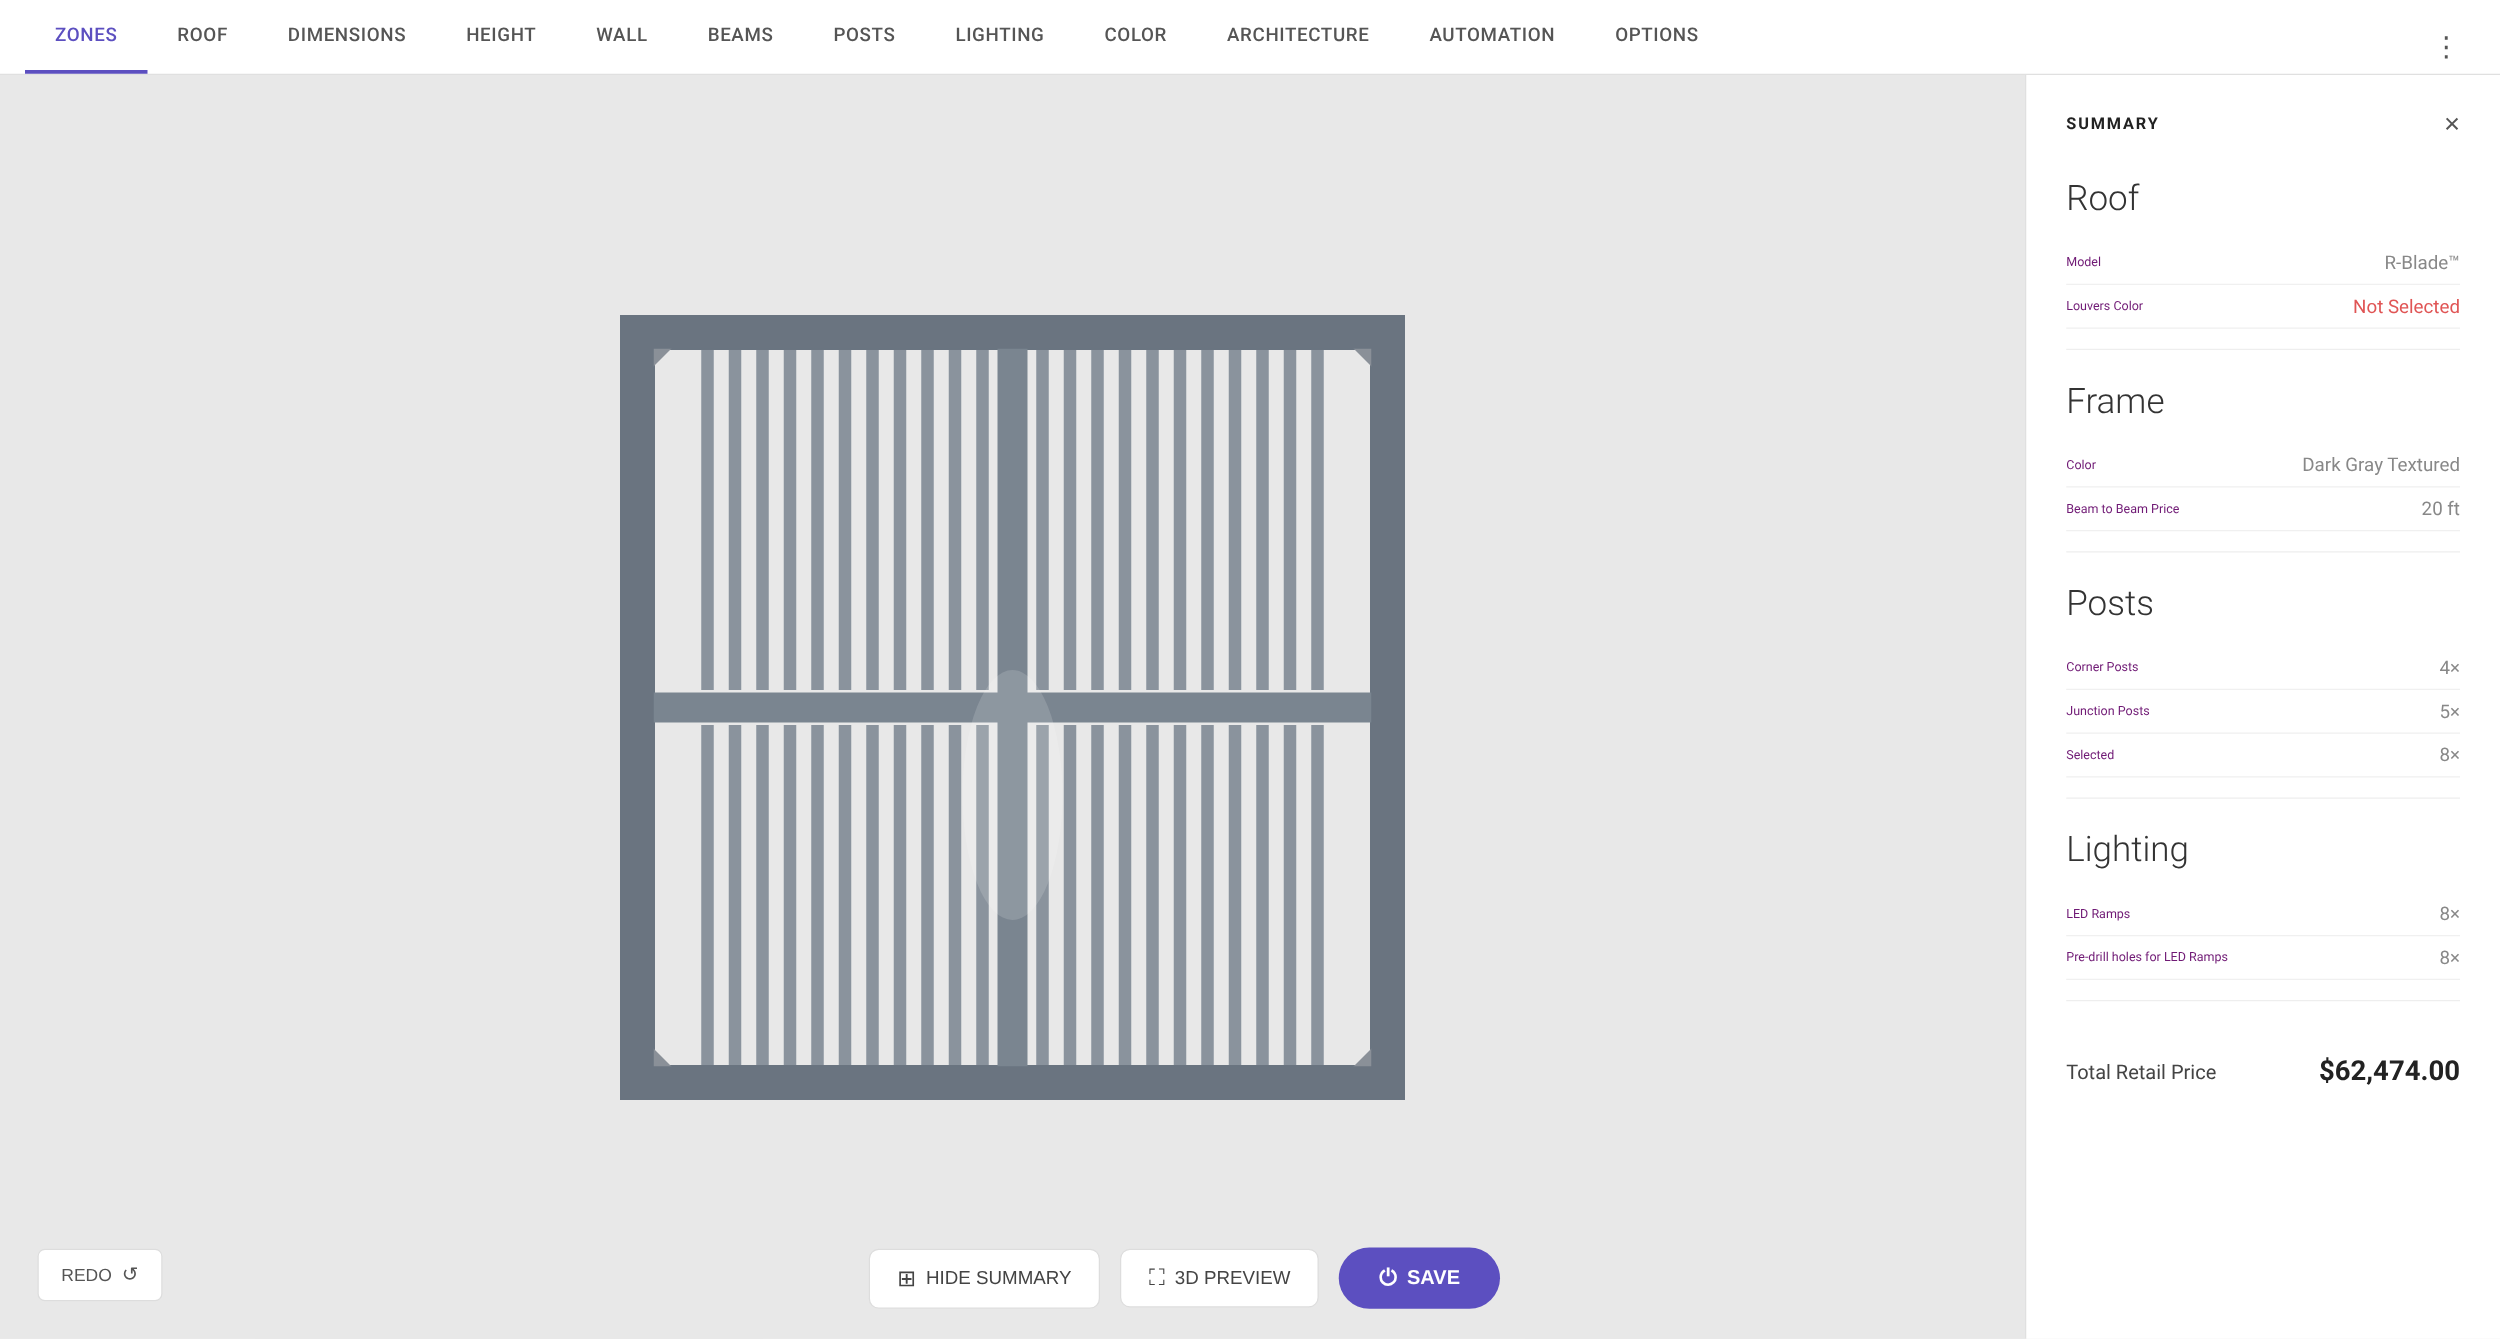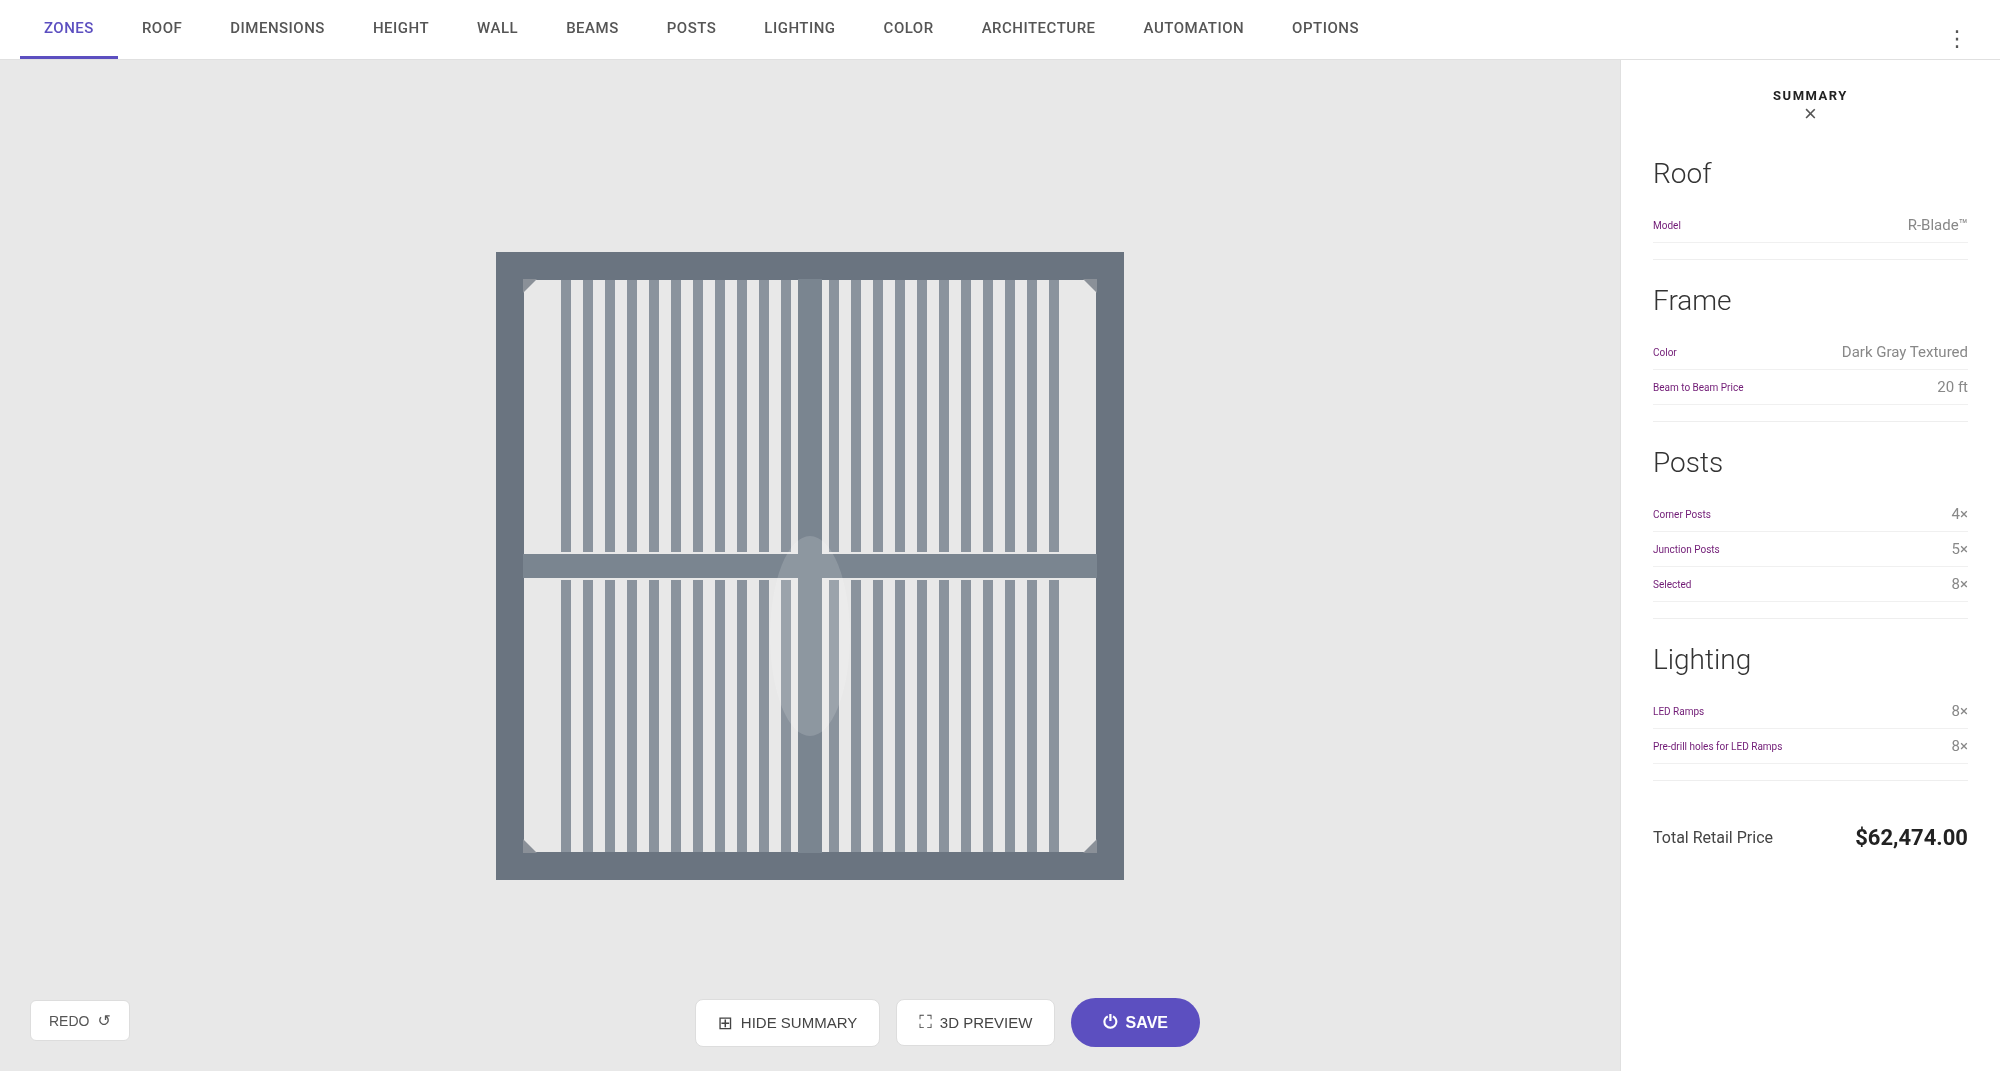--- a/index.html
+++ b/index.html
@@ -136,21 +136,20 @@
       display: flex;
       flex-direction: column;
       overflow-y: auto;
       padding: 28px 32px;
     }
     .summary-header {
       display: flex;
       justify-content: space-between;
       align-items: center;
       margin-bottom: 24px;
-      flex-direction: column;
     }
     .summary-title {
       font-size: 13px;
       font-weight: 700;
       letter-spacing: 1.5px;
       text-transform: uppercase;
       color: #222;
     }
     .close-btn {
       background: none;
@@ -332,20 +331,24 @@
     <div class="summary-header">
       <span class="summary-title">SUMMARY</span>
       <button class="close-btn">×</button>
     </div>
 
     <div class="section-title">Roof</div>
     <div class="summary-row">
       <span class="row-label">Model</span>
       <span class="row-value">R-Blade™</span>
     </div>
+    <div class="summary-row">
+      <span class="row-label">Louvers Color</span>
+      <span class="row-value not-selected">Not Selected</span>
+    </div>
 
     <div class="section-divider"></div>
 
     <div class="section-title">Frame</div>
     <div class="summary-row">
       <span class="row-label">Color</span>
       <span class="row-value">Dark Gray Textured</span>
     </div>
     <div class="summary-row">
       <span class="row-label">Beam to Beam Price</span>

